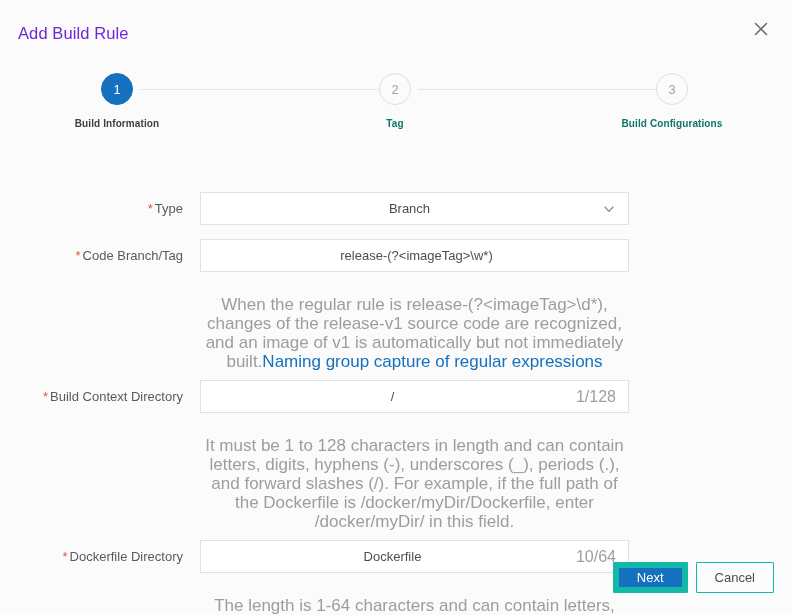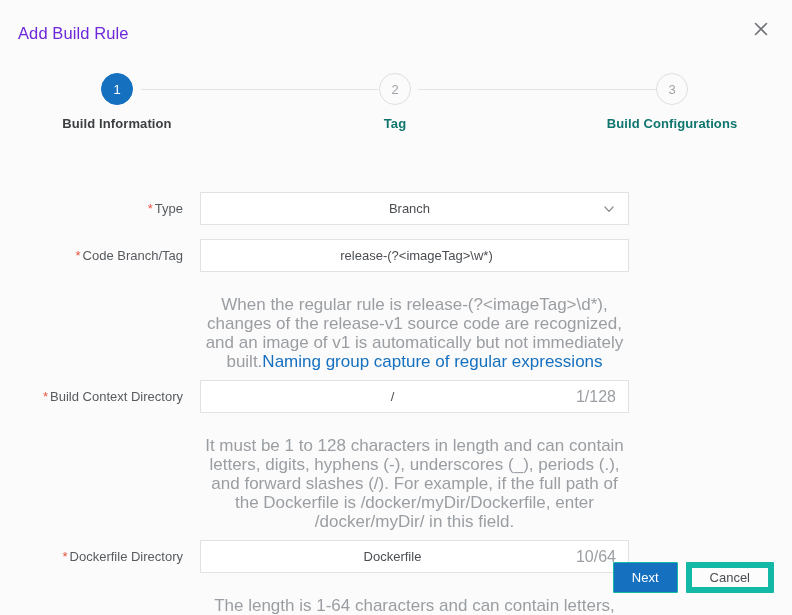--- a/index.html
+++ b/index.html
@@ -74,21 +74,21 @@
     color: #ffffff;
     border: 1px solid #1570c0;
   }
   .step-circle.inactive {
     background: #fbfbfb;
     color: #a0a4a8;
     border: 1px solid #dcdfe2;
   }
   .step-label {
     margin-top: 10px;
-    font-size: 13px;
+    font-size: 10px;
     font-weight: bold;
     line-height: 17px;
     letter-spacing: .1px;
   }
   .step-label.active  { color: #3c3f42; }
   .step-label.inactive{ color: #0f766e; }
 
   .step-line {
     position: absolute;
     top: 16px;
@@ -185,26 +185,26 @@
     border-radius: 1px;
     display: flex;
     align-items: center;
     justify-content: center;
     cursor: pointer;
     box-sizing: border-box;
   }
   .btn-primary {
     background: #1570c0;
     color: #ffffff;
-    border: 1px solid #14b8a6;
+    border: 6px solid #14b8a6;
   }
   .btn-secondary {
     background: #fcfcfc;
     color: #4a4e52;
-    border: 6px solid #14b8a6;
+    border: 1px solid #14b8a6;
   }
 </style>
 </head>
 <body>
 
 <div class="dialog-title">Add Build Rule</div>
 
 <div class="close-btn">
   <svg width="18" height="18" viewBox="0 0 18 18" aria-hidden="true">
     <path d="M3.5 3.5 L14.5 14.5 M14.5 3.5 L3.5 14.5" stroke="#6e7276" stroke-width="1.6" fill="none" stroke-linecap="round"></path>

